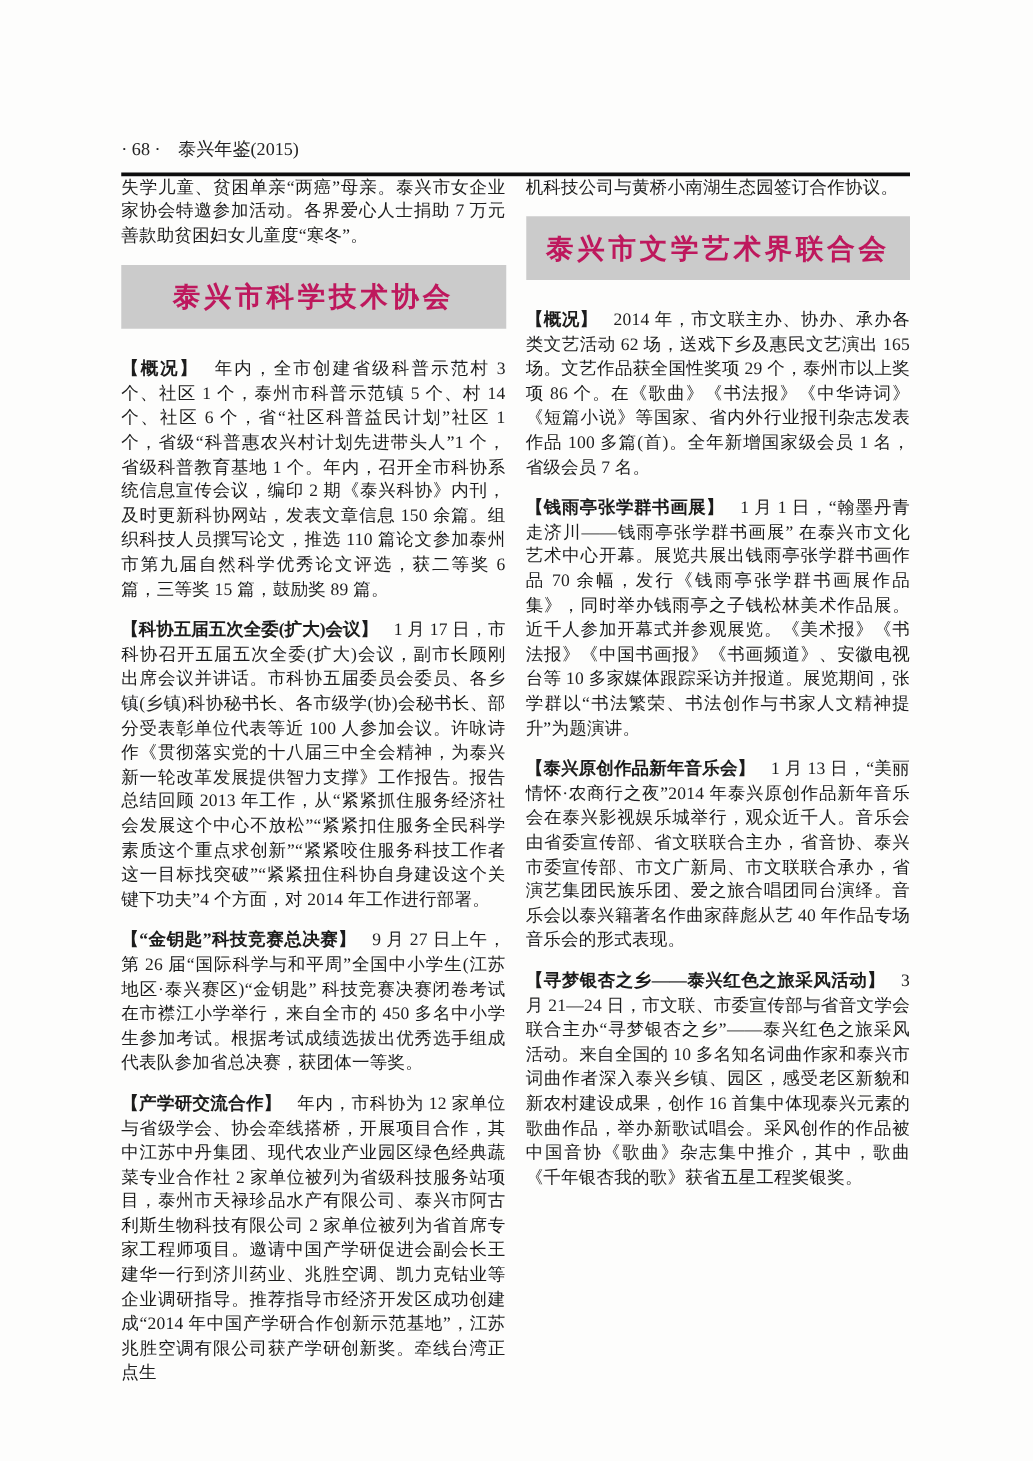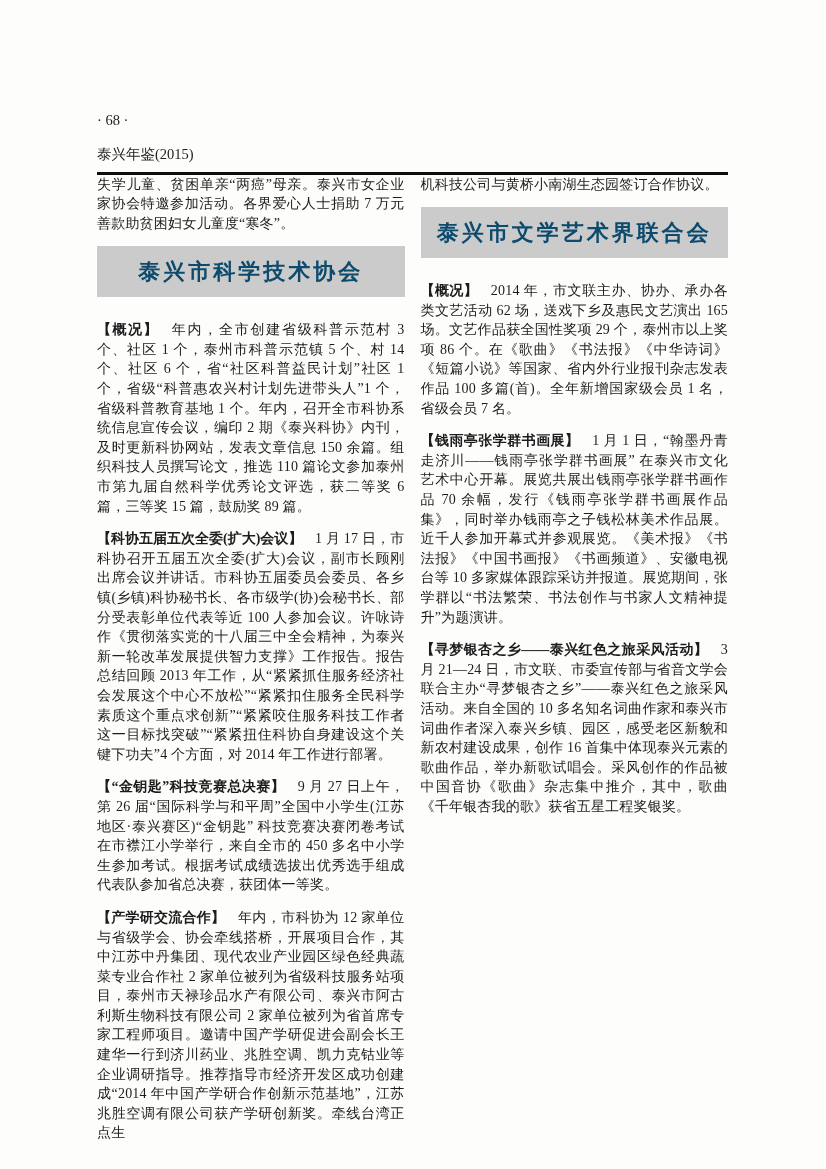--- a/index.html
+++ b/index.html
@@ -18,21 +18,20 @@
     font-family: "Liberation Serif", "DejaVu Serif", serif;
     overflow: hidden;
   }
   .page-header {
     display: flex;
     align-items: baseline;
     gap: 14px;
     font-size: 14.5px;
     line-height: 20px;
     color: #222;
-    flex-direction: column;
   }
   .header-rule {
     height: 2.5px;
     background: #0d0d0d;
     margin-top: 8px;
   }
   .columns {
     display: flex;
     gap: 16px;
   }
@@ -60,21 +59,21 @@
     margin: 13px 0 23px 0;
     display: flex;
     align-items: center;
     justify-content: center;
   }
   .section-box .section-title {
     font-family: "Liberation Sans", "DejaVu Sans", sans-serif;
     font-weight: bold;
     font-size: 22px;
     letter-spacing: 3px;
-    color: #0c4a6e;
+    color: #be185d;
     white-space: nowrap;
   }
 </style>
 </head>
 <body>
 
 <div class="page">
 
   <div class="page-header">
     <span>· 68 ·</span>
@@ -104,19 +103,20 @@
       <p class="para">机科技公司与黄桥小南湖生态园签订合作协议。</p>
 
       <div class="section-box">
         <span class="section-title">泰兴市文学艺术界联合会</span>
       </div>
 
       <p class="para"><span class="entry-label">【概况】</span><span>2014 年，市文联主办、协办、承办各类文艺活动 62 场，送戏下乡及惠民文艺演出 165 场。文艺作品获全国性奖项 29 个，泰州市以上奖项 86 个。在《歌曲》《书法报》《中华诗词》《短篇小说》等国家、省内外行业报刊杂志发表作品 100 多篇(首)。全年新增国家级会员 1 名，省级会员 7 名。</span></p>
 
       <p class="para"><span class="entry-label">【钱雨亭张学群书画展】</span><span>1 月 1 日，“翰墨丹青走济川——钱雨亭张学群书画展” 在泰兴市文化艺术中心开幕。展览共展出钱雨亭张学群书画作品 70 余幅，发行《钱雨亭张学群书画展作品集》，同时举办钱雨亭之子钱松林美术作品展。近千人参加开幕式并参观展览。《美术报》《书法报》《中国书画报》《书画频道》、安徽电视台等 10 多家媒体跟踪采访并报道。展览期间，张学群以“书法繁荣、书法创作与书家人文精神提升”为题演讲。</span></p>
 
+      <p class="para"><span class="entry-label">【泰兴原创作品新年音乐会】</span><span>1 月 13 日，“美丽情怀·农商行之夜”2014 年泰兴原创作品新年音乐会在泰兴影视娱乐城举行，观众近千人。音乐会由省委宣传部、省文联联合主办，省音协、泰兴市委宣传部、市文广新局、市文联联合承办，省演艺集团民族乐团、爱之旅合唱团同台演绎。音乐会以泰兴籍著名作曲家薛彪从艺 40 年作品专场音乐会的形式表现。</span></p>
 
       <p class="para"><span class="entry-label">【寻梦银杏之乡——泰兴红色之旅采风活动】</span><span>3 月 21—24 日，市文联、市委宣传部与省音文学会联合主办“寻梦银杏之乡”——泰兴红色之旅采风活动。来自全国的 10 多名知名词曲作家和泰兴市词曲作者深入泰兴乡镇、园区，感受老区新貌和新农村建设成果，创作 16 首集中体现泰兴元素的歌曲作品，举办新歌试唱会。采风创作的作品被中国音协《歌曲》杂志集中推介，其中，歌曲《千年银杏我的歌》获省五星工程奖银奖。</span></p>
 
     </div>
 
   </div>
 </div>
 
 </body></html>

